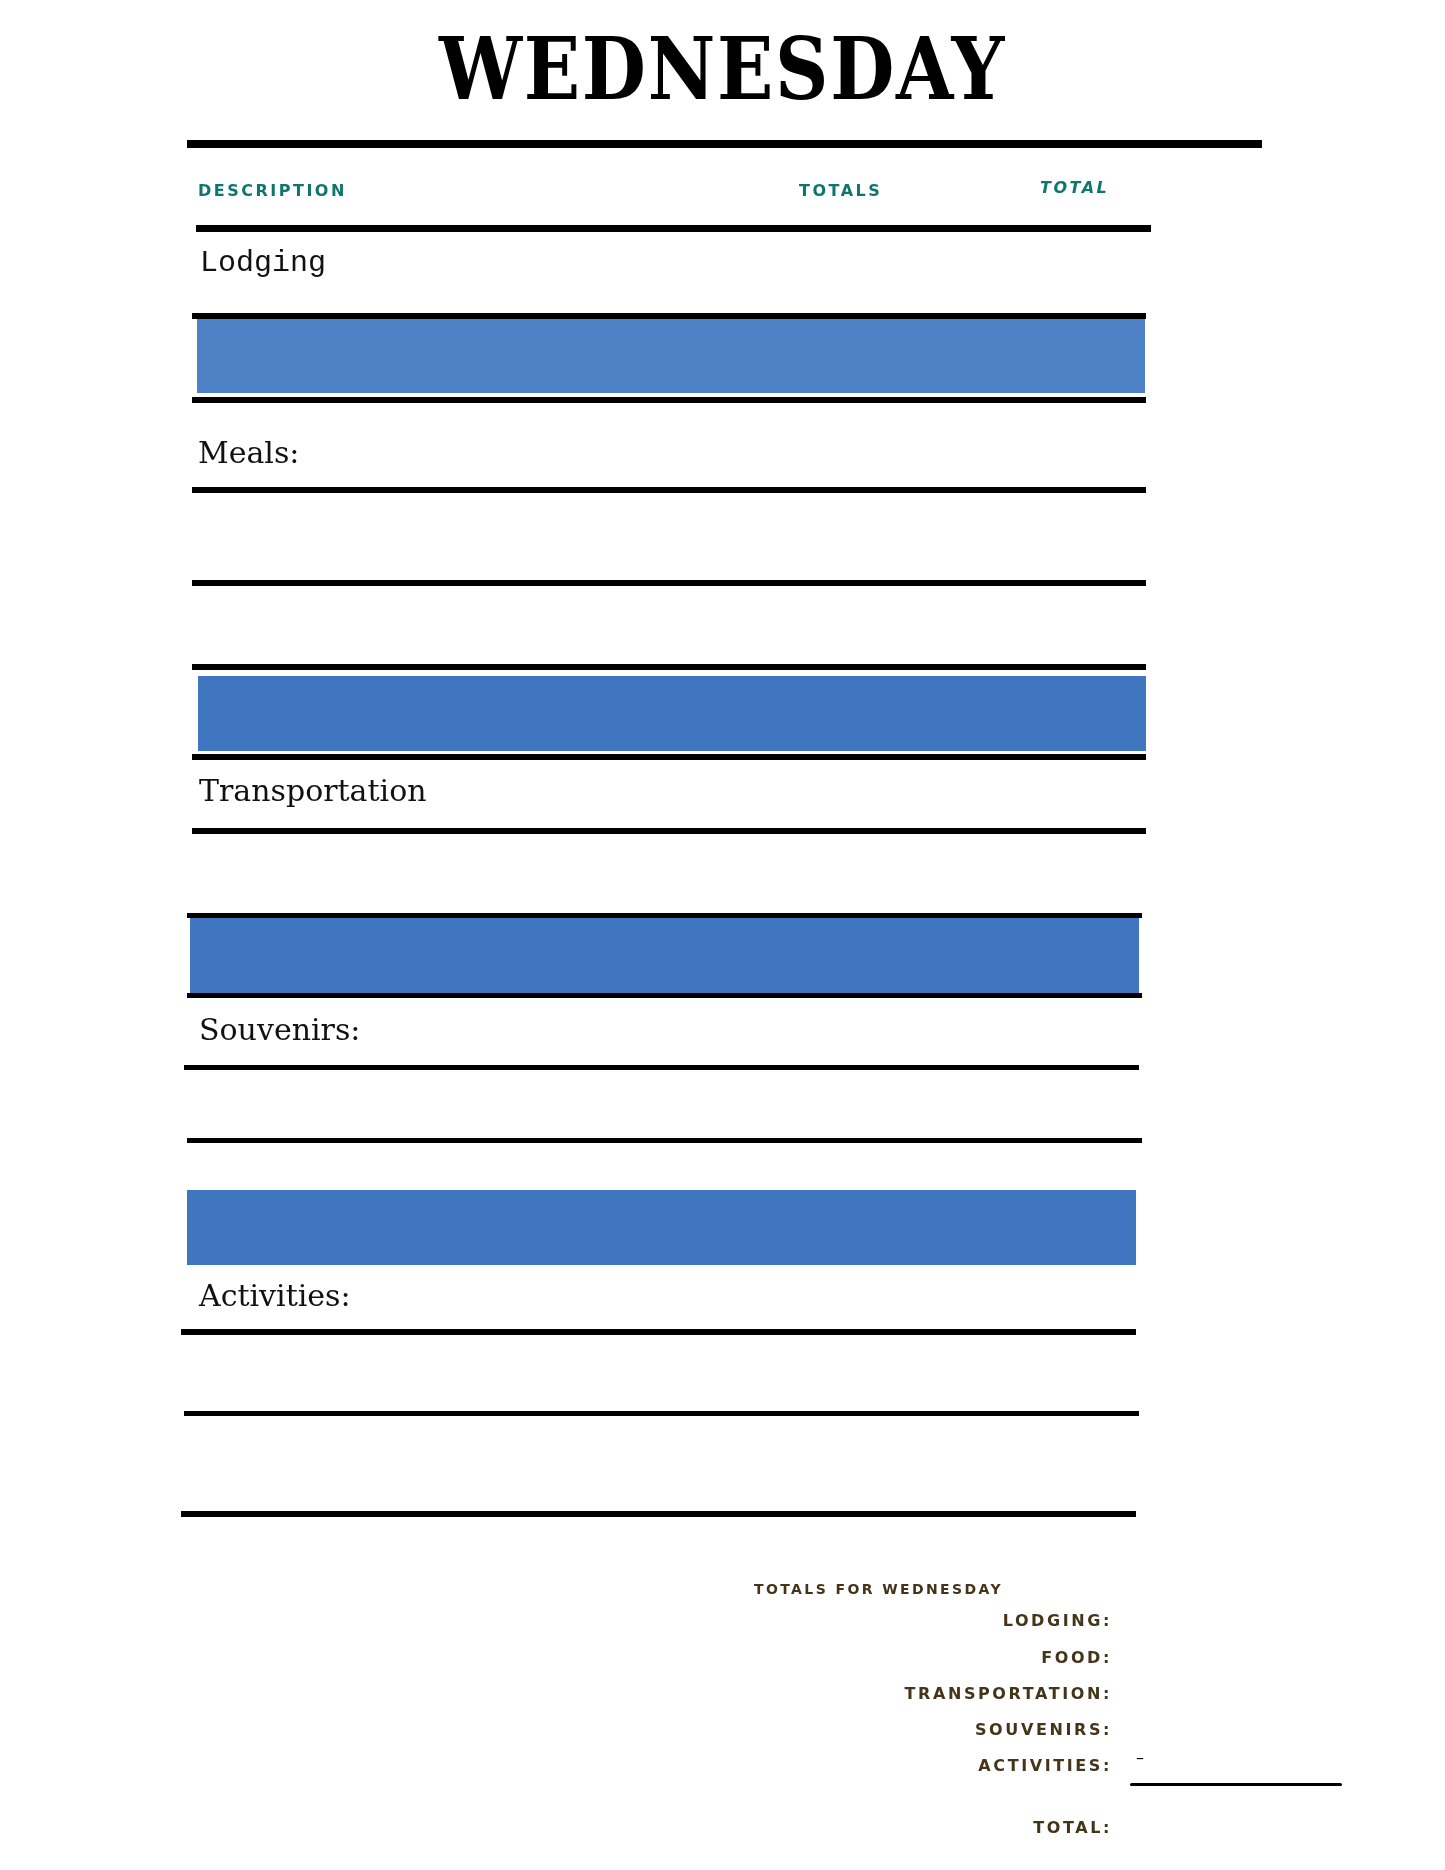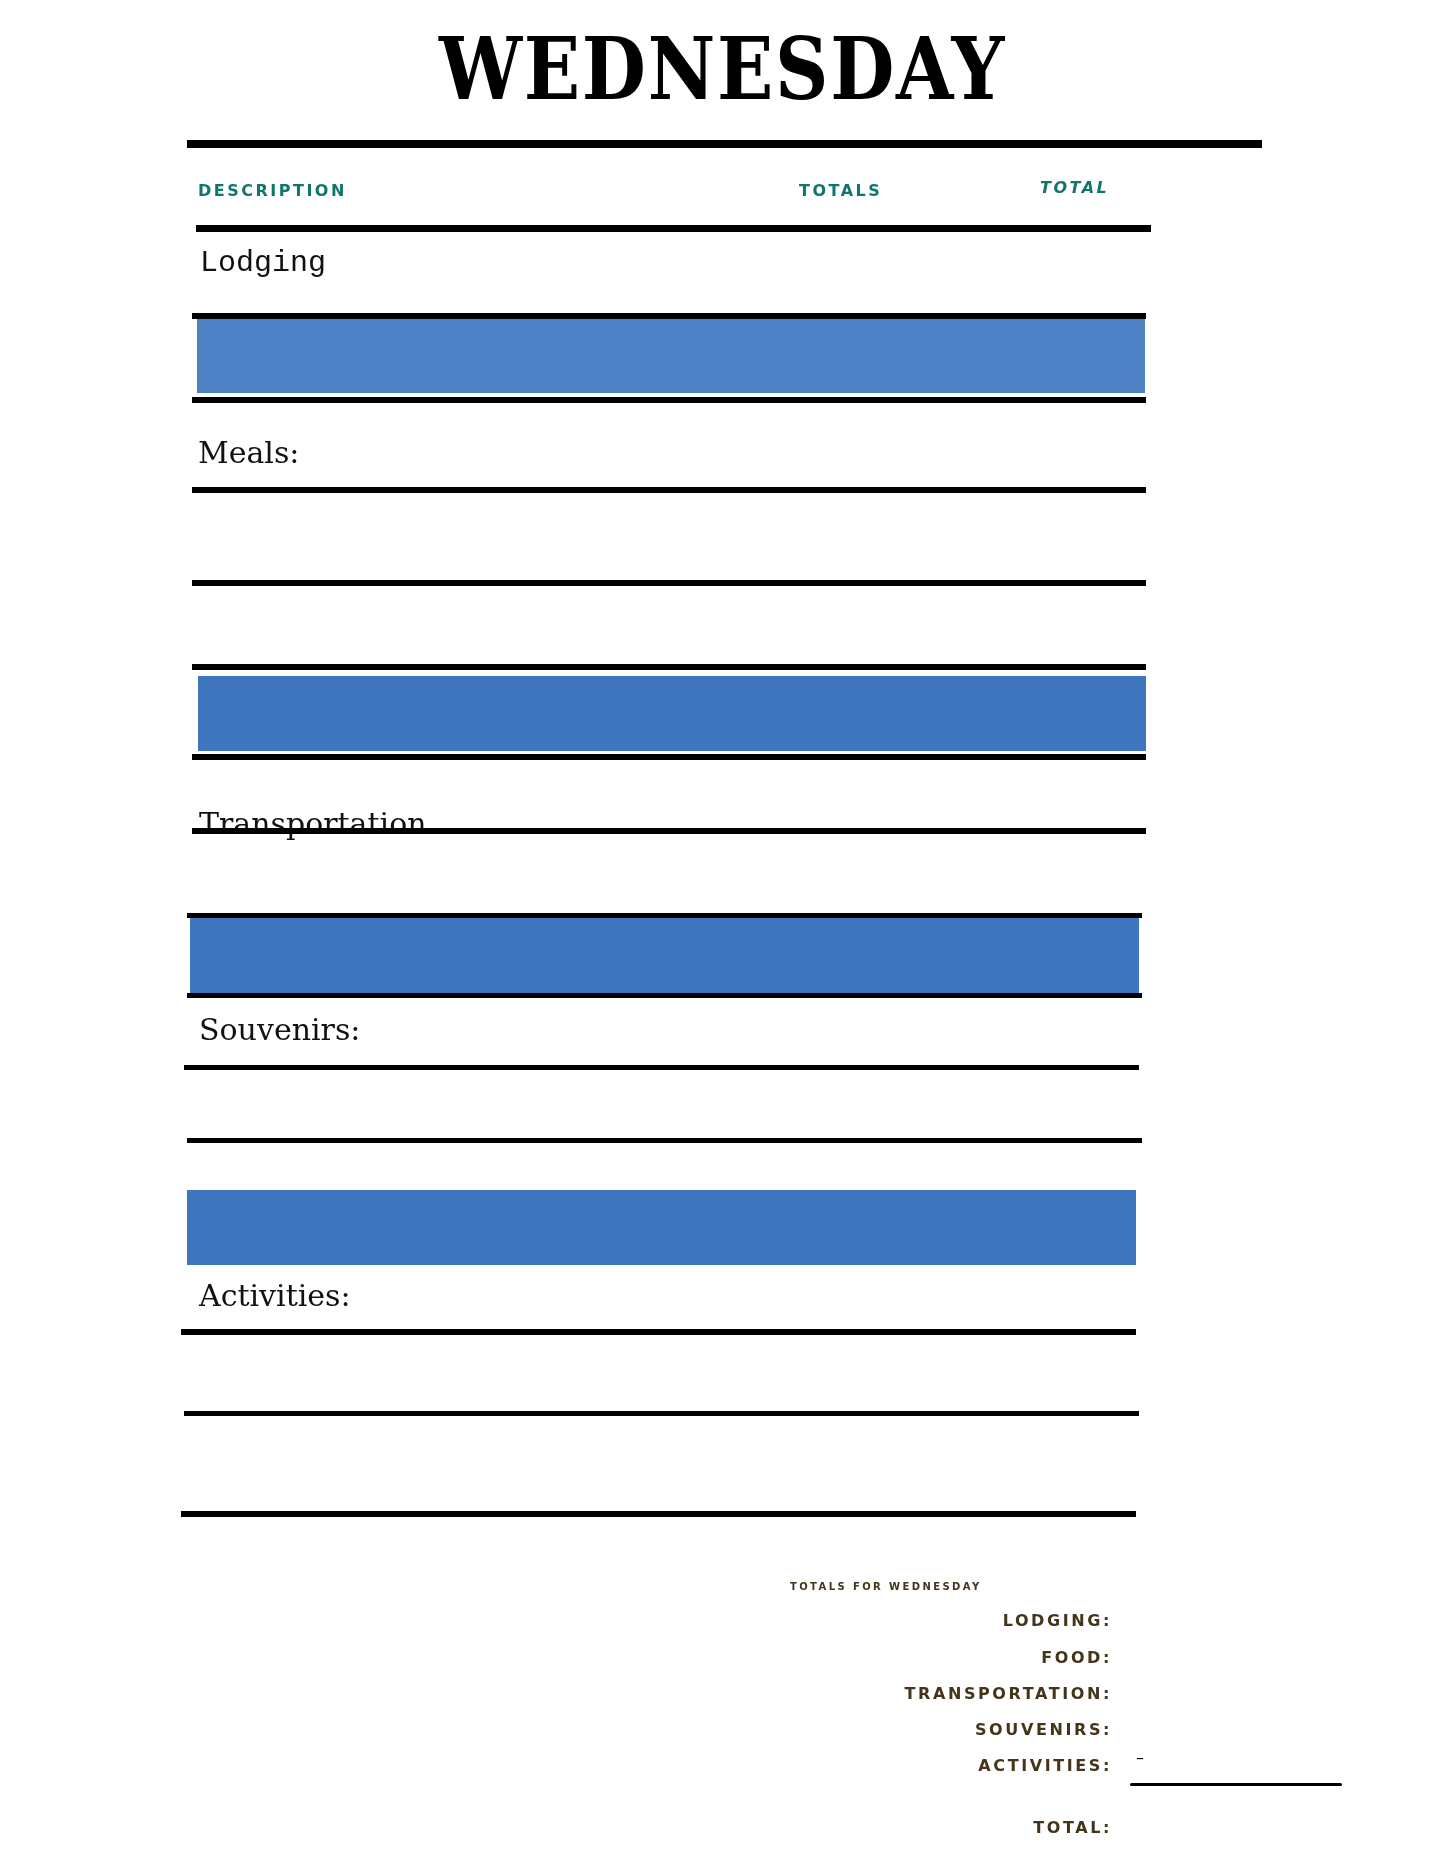--- a/index.html
+++ b/index.html
@@ -46,41 +46,41 @@
 
 <div class="abs section" style="left:198px; top:438px;">Meals:</div>
 <div class="abs rule" style="left:192px; top:487px; width:954px; height:6px;"></div>
 <div class="field" style="left:192px; top:493px; width:954px; height:87px;"></div>
 <div class="abs rule" style="left:192px; top:580px; width:954px; height:6px;"></div>
 <div class="field" style="left:192px; top:586px; width:954px; height:78px;"></div>
 <div class="abs rule" style="left:192px; top:664px; width:954px; height:6px;"></div>
 <div class="abs blue" style="left:198px; top:676px; width:948px; height:75px;"></div>
 <div class="abs rule" style="left:192px; top:754px; width:954px; height:6px;"></div>
 
-<div class="abs section" style="left:199px; top:776px;margin-top:33px;">Transportation</div>
+<div class="abs section" style="left:199px; top:776px;">Transportation</div>
 <div class="abs rule" style="left:192px; top:828px; width:954px; height:6px;"></div>
 <div class="field" style="left:192px; top:834px; width:954px; height:79px;"></div>
 <div class="abs rule" style="left:187px; top:913px; width:955px; height:5px;"></div>
 <div class="abs blue" style="left:190px; top:918px; width:949px; height:75px;"></div>
 <div class="abs rule" style="left:187px; top:993px; width:955px; height:5px;"></div>
 
 <div class="abs section" style="left:199px; top:1015px;">Souvenirs:</div>
 <div class="abs rule" style="left:184px; top:1065px; width:955px; height:5px;"></div>
 <div class="field" style="left:184px; top:1070px; width:955px; height:68px;"></div>
 <div class="abs rule" style="left:187px; top:1138px; width:955px; height:5px;"></div>
 <div class="abs blue" style="left:187px; top:1190px; width:949px; height:75px;"></div>
 
 <div class="abs section" style="left:199px; top:1281px;">Activities:</div>
 <div class="abs rule" style="left:181px; top:1329px; width:955px; height:6px;"></div>
 <div class="field" style="left:181px; top:1335px; width:955px; height:76px;"></div>
 <div class="abs rule" style="left:184px; top:1411px; width:955px; height:5px;"></div>
 <div class="field" style="left:184px; top:1416px; width:955px; height:95px;"></div>
 <div class="abs rule" style="left:181px; top:1511px; width:955px; height:6px;"></div>
 
-<div class="abs tot" style="left:790px; top:1582px; text-align:left; font-size:10px; letter-spacing:2.4px;">TOTALS FOR WEDNESDAY</div>
+<div class="abs tot" style="left:754px; top:1582px; text-align:left; font-size:14px; letter-spacing:2.4px;">TOTALS FOR WEDNESDAY</div>
 
 <div class="abs tot" style="right:333px; top:1613px;">LODGING:</div>
 <div class="field" style="left:1130px; top:1606px; width:212px; height:28px;"></div>
 
 <div class="abs tot" style="right:333px; top:1650px;text-align:center;">FOOD:</div>
 <div class="field" style="left:1130px; top:1643px; width:212px; height:28px;"></div>
 
 <div class="abs tot" style="right:333px; top:1686px;">TRANSPORTATION:</div>
 <div class="field" style="left:1130px; top:1679px; width:212px; height:28px;"></div>
 

